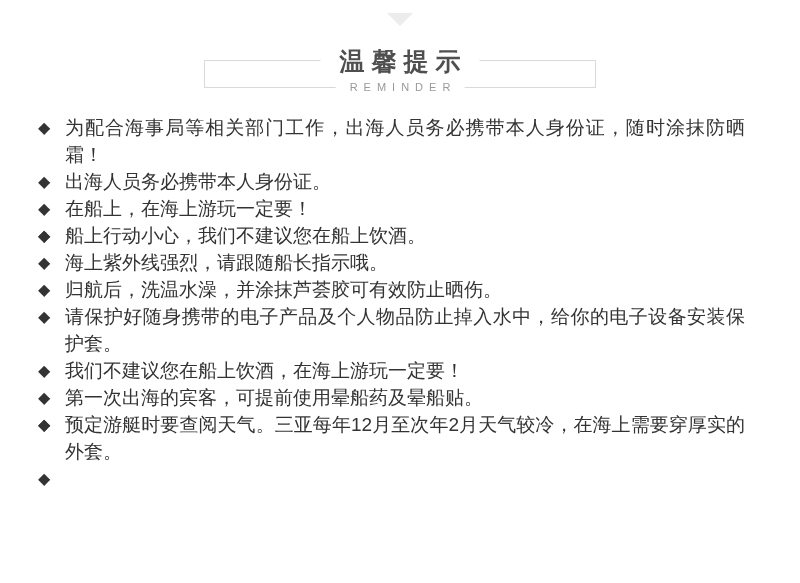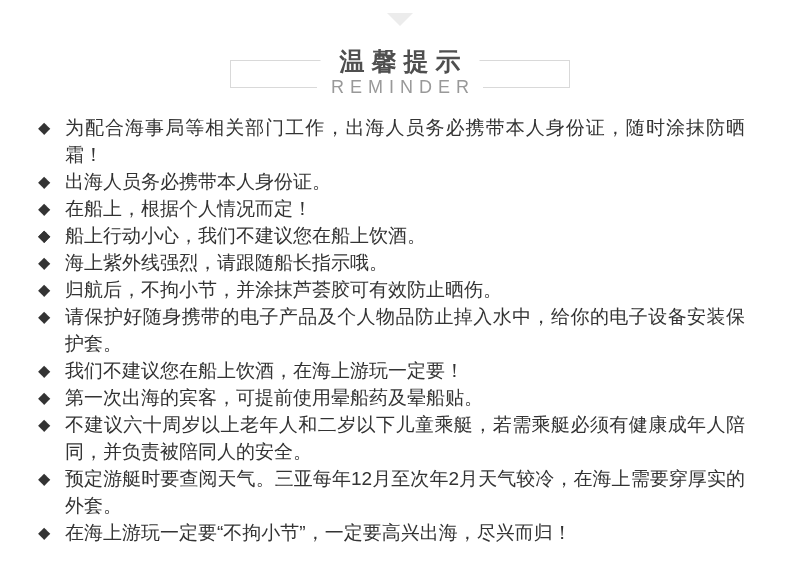--- a/index.html
+++ b/index.html
@@ -22,42 +22,42 @@
     width: 0; height: 0;
     border-left: 13px solid transparent;
     border-right: 13px solid transparent;
     border-top: 13px solid var(--chevron, #ececec);
   }
   
   .header-box {
     position: absolute;
     top: 60px; left: 50%;
     transform: translateX(-50%);
-    width: 340px; height: 28px;
+    width: 392px; height: 28px;
     border: 1px solid var(--line, #d9d9d9);
   }
   .title {
     position: absolute;
     top: 0; left: 50%;
     transform: translate(-50%, -50%);
     background: var(--bg, #ffffff);
     padding: 0 12px 0 19px;
     font-size: 25px;
     font-weight: bold;
     letter-spacing: 7px;
     color: var(--title, #4f4f4f);
     white-space: nowrap;
   }
   .subtitle {
     position: absolute;
     bottom: 0; left: 50%;
     transform: translate(-50%, 50%);
     background: var(--bg, #ffffff);
     padding: 0 8px 0 14px;
-    font-size: 18px;
+    font-size: 11px;
     letter-spacing: 6px;
     color: var(--subtitle, #999999);
     white-space: nowrap;
   }
   
   .reminder-list {
     position: absolute;
     top: 114px; left: 38px;
     width: 707px;
     list-style: none;
@@ -86,25 +86,25 @@
   <div class="chevron"></div>
 
   <div class="header-box">
     <div class="title">温馨提示</div>
     <div class="subtitle">REMINDER</div>
   </div>
 
   <ul class="reminder-list" id="reminder-list">
       <li><span class="bullet">◆</span><span>为配合海事局等相关部门工作，出海人员务必携带本人身份证，随时涂抹防晒霜！</span></li>
       <li><span class="bullet">◆</span><span>出海人员务必携带本人身份证。</span></li>
-      <li><span class="bullet">◆</span><span>在船上，根据个人情况而定！</span></li>
+      <li><span class="bullet">◆</span><span>在船上，在海上游玩一定要！</span></li>
       <li><span class="bullet">◆</span></li>
       <li><span class="bullet">◆</span><span>船上行动小心，我们不建议您在船上饮酒。</span></li>
       <li><span class="bullet">◆</span><span>海上紫外线强烈，请跟随船长指示哦。</span></li>
-      <li><span class="bullet">◆</span><span>归航后，不拘小节，并涂抹芦荟胶可有效防止晒伤。</span></li>
+      <li><span class="bullet">◆</span><span>归航后，洗温水澡，并涂抹芦荟胶可有效防止晒伤。</span></li>
       <li><span class="bullet">◆</span><span>请保护好随身携带的电子产品及个人物品防止掉入水中，给你的电子设备安装保护套。</span></li>
       <li><span class="bullet">◆</span><span>我们不建议您在船上饮酒，在海上游玩一定要！</span></li>
       <li><span class="bullet">◆</span><span>第一次出海的宾客，可提前使用晕船药及晕船贴。</span></li>
-      <li><span class="bullet">◆</span><span>不建议六十周岁以上老年人和二岁以下儿童乘艇，若需乘艇必须有健康成年人陪同，并负责被陪同人的安全。</span></li>
+      <li><span class="bullet">◆</span></li>
       <li><span class="bullet">◆</span><span>预定游艇时要查阅天气。三亚每年12月至次年2月天气较冷，在海上需要穿厚实的外套。</span></li>
-      <li><span class="bullet">◆</span><span>在海上游玩一定要“不拘小节”，一定要高兴出海，尽兴而归！</span></li>
+      <li><span class="bullet">◆</span></li>
     </ul>
 </div>
 
 </body></html>

